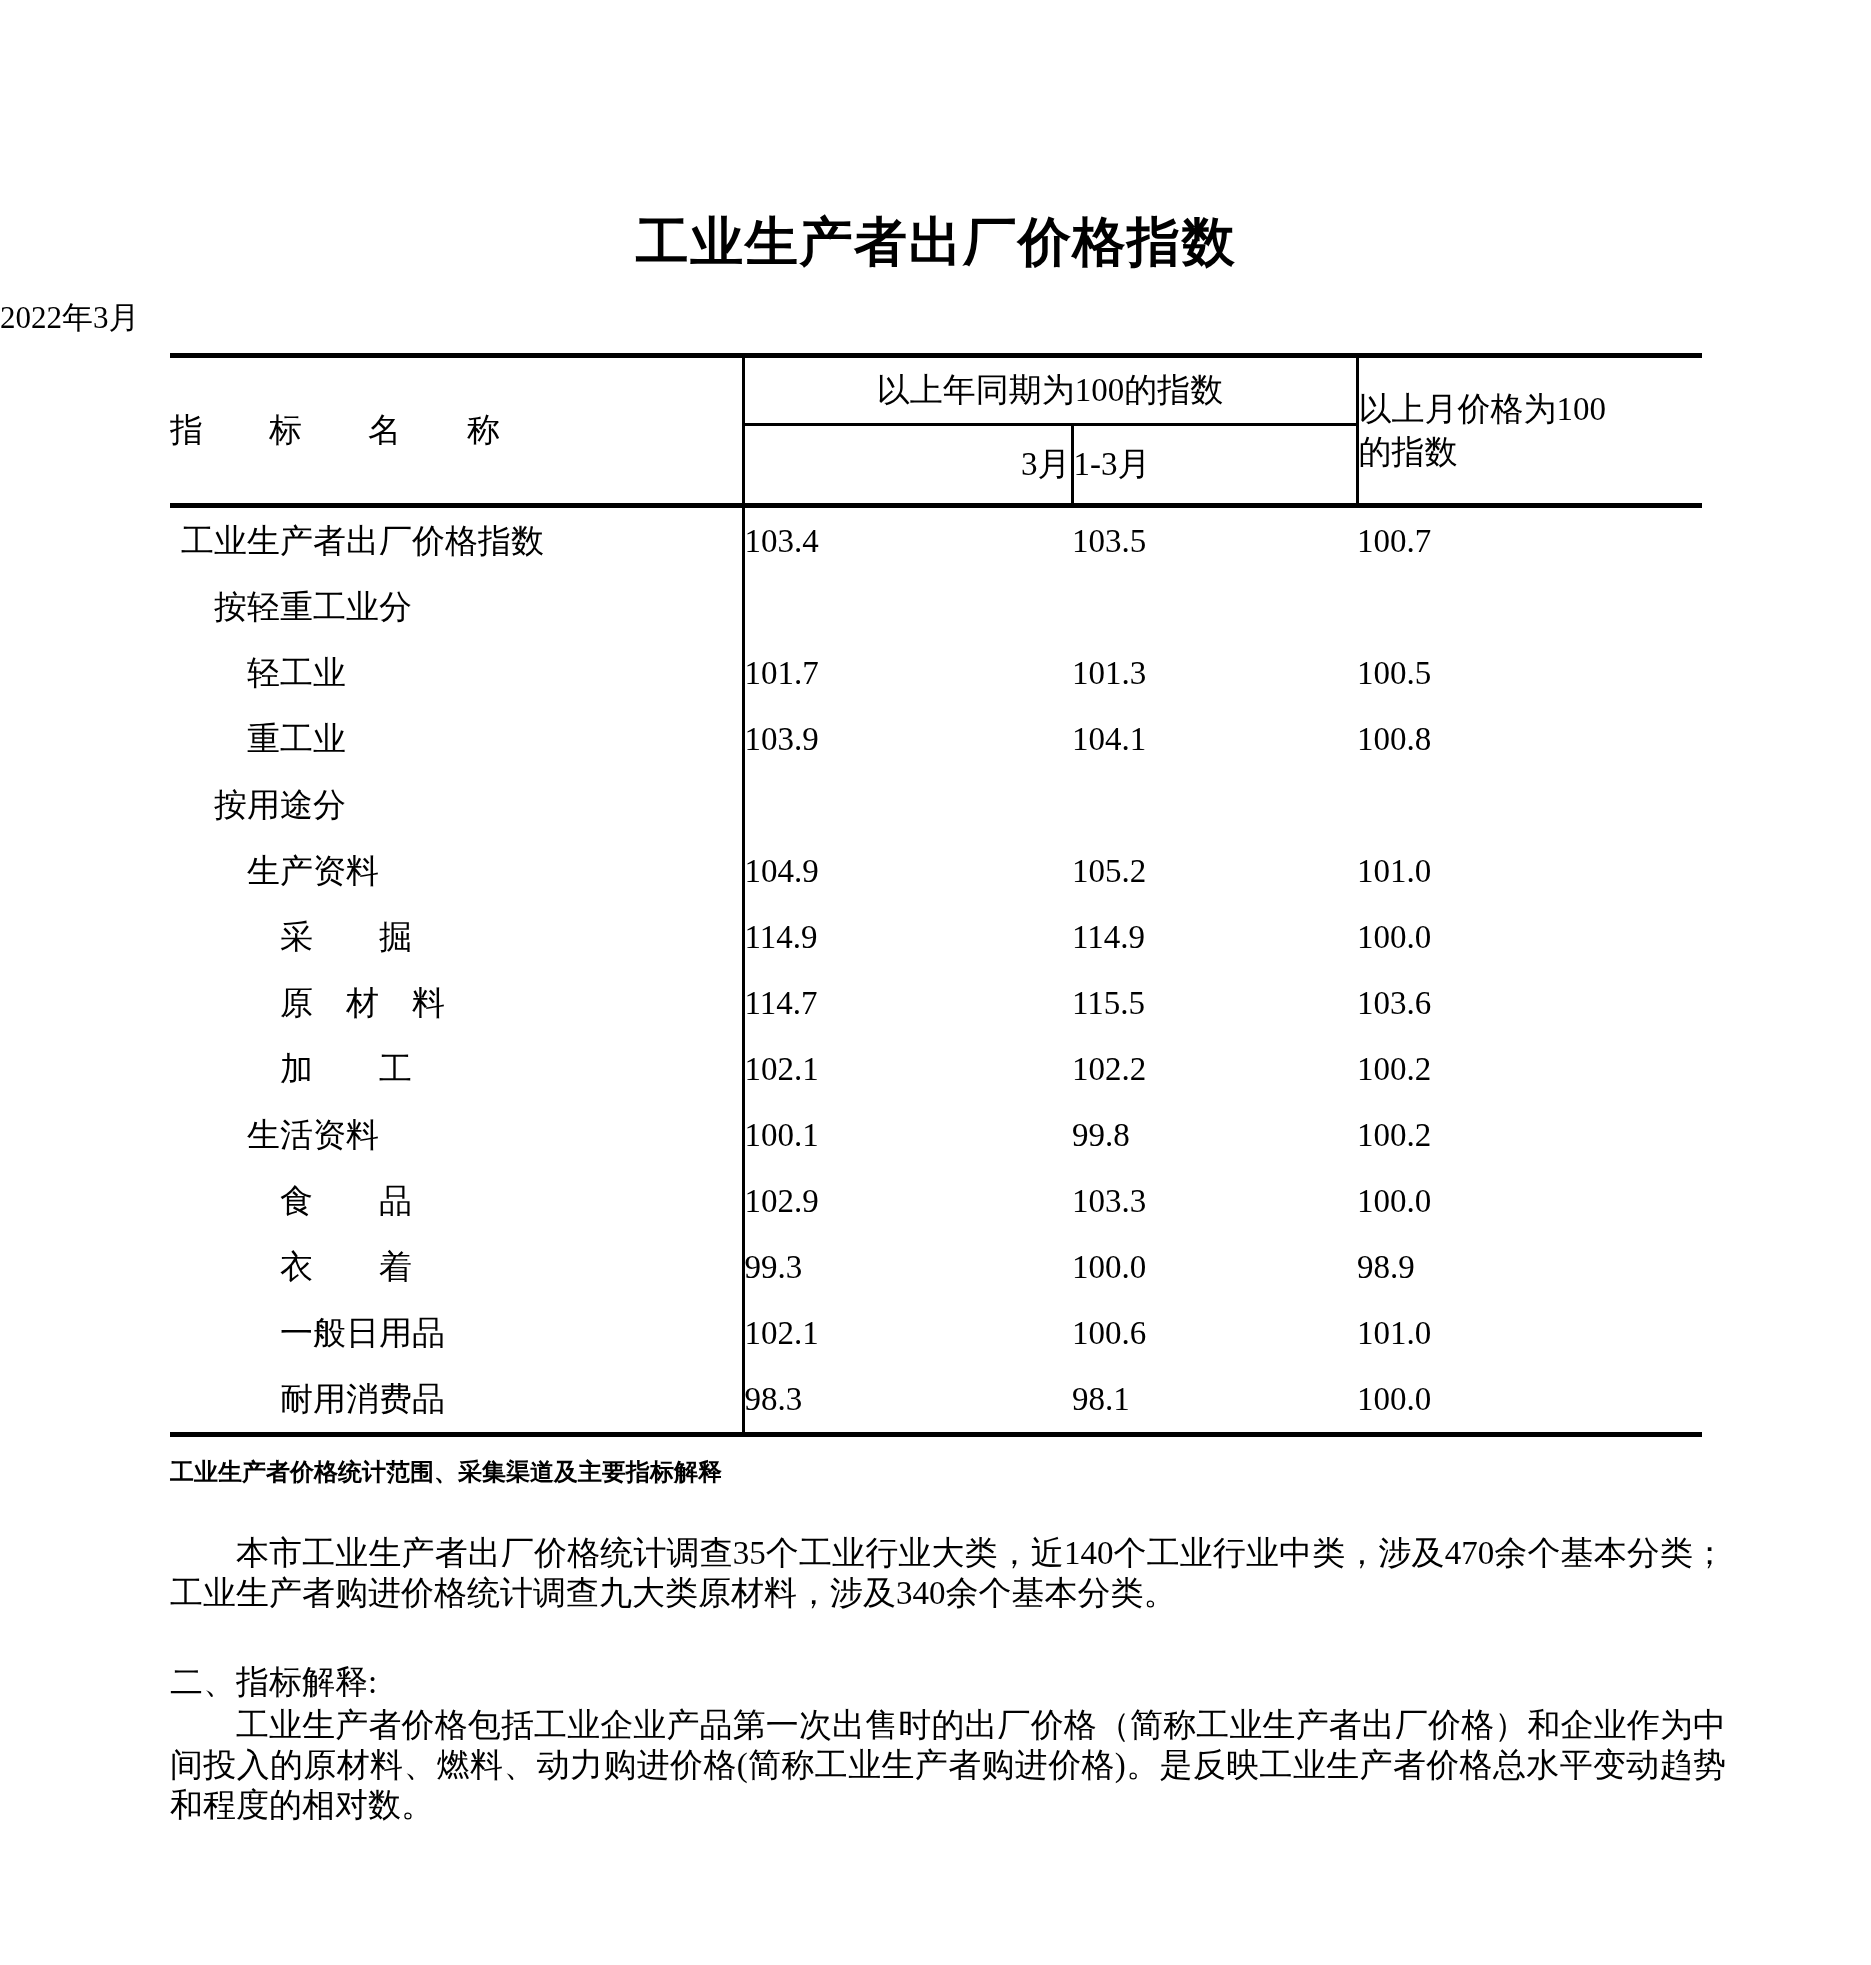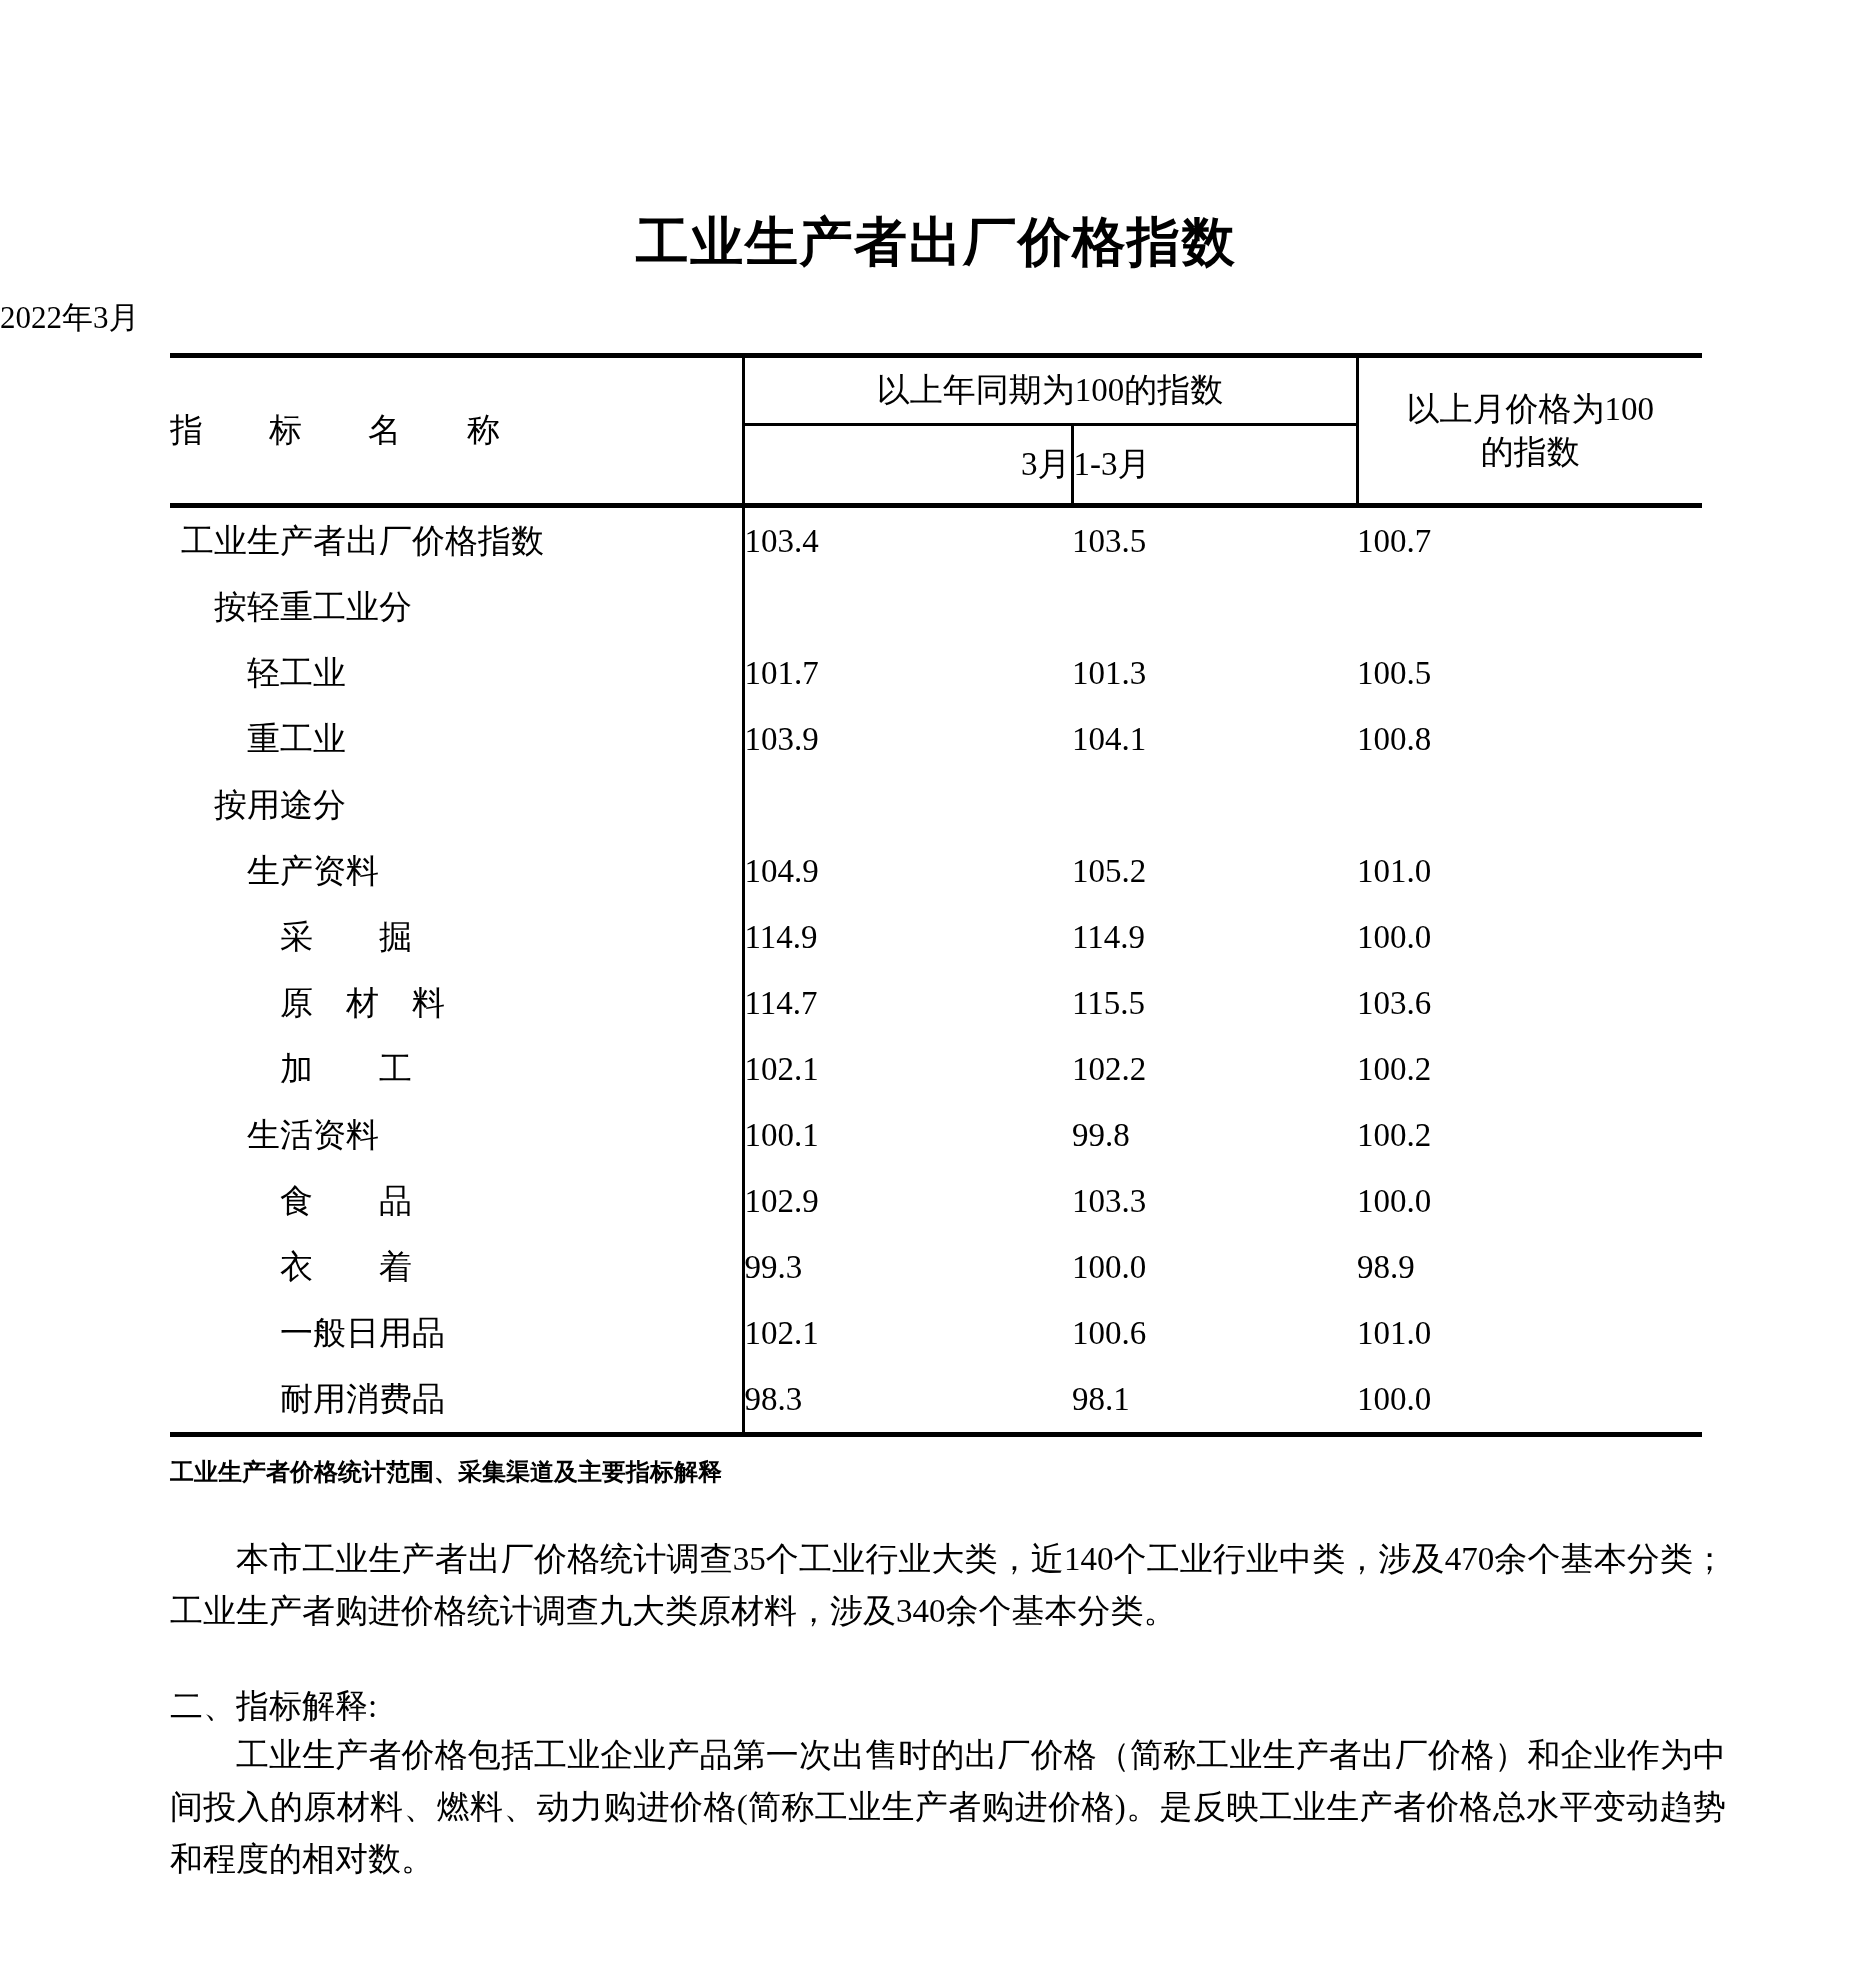--- a/index.html
+++ b/index.html
@@ -51,21 +51,21 @@
     text-align: left;
     white-space: pre;
   }
   .th-yoy {
     border-right: 3.1px solid #000000;
     border-bottom: 3.1px solid #000000;
     text-align: center;
   }
   .th-mom {
     border-bottom: 5.1px solid #000000;
-    text-align: center;
+    text-align: left;
     white-space: pre-line;
     line-height: 1.3;
   }
   .th-march { border-right: 3.1px solid #000000; border-bottom: 5.1px solid #000000; text-align: right; }
   .th-janmarch { border-right: 3.1px solid #000000; border-bottom: 5.1px solid #000000; text-align: left; margin-left: 35px; }
 
   tbody td { height: 66px; text-align: left; }
   tbody td.name {
     text-align: left;
     padding-left: 11px;
@@ -83,21 +83,21 @@
   .note-section { margin: 0 146px 0 170px; }
   .note-section.first { margin-top: 45px; }
   .note-section.later { margin-top: 46px; }
   .sec-title {
     font-size: 33px;
     line-height: 46px;
   }
   .note-section p {
     margin: 0;
     font-size: 33px;
-    line-height: 52px;
+    line-height: 40px;
     text-indent: 2em;
     text-align: justify;
   }
 </style>
 </head>
 <body>
 
 <div class="page">
 
   <h1 class="doc-title">工业生产者出厂价格指数</h1>

